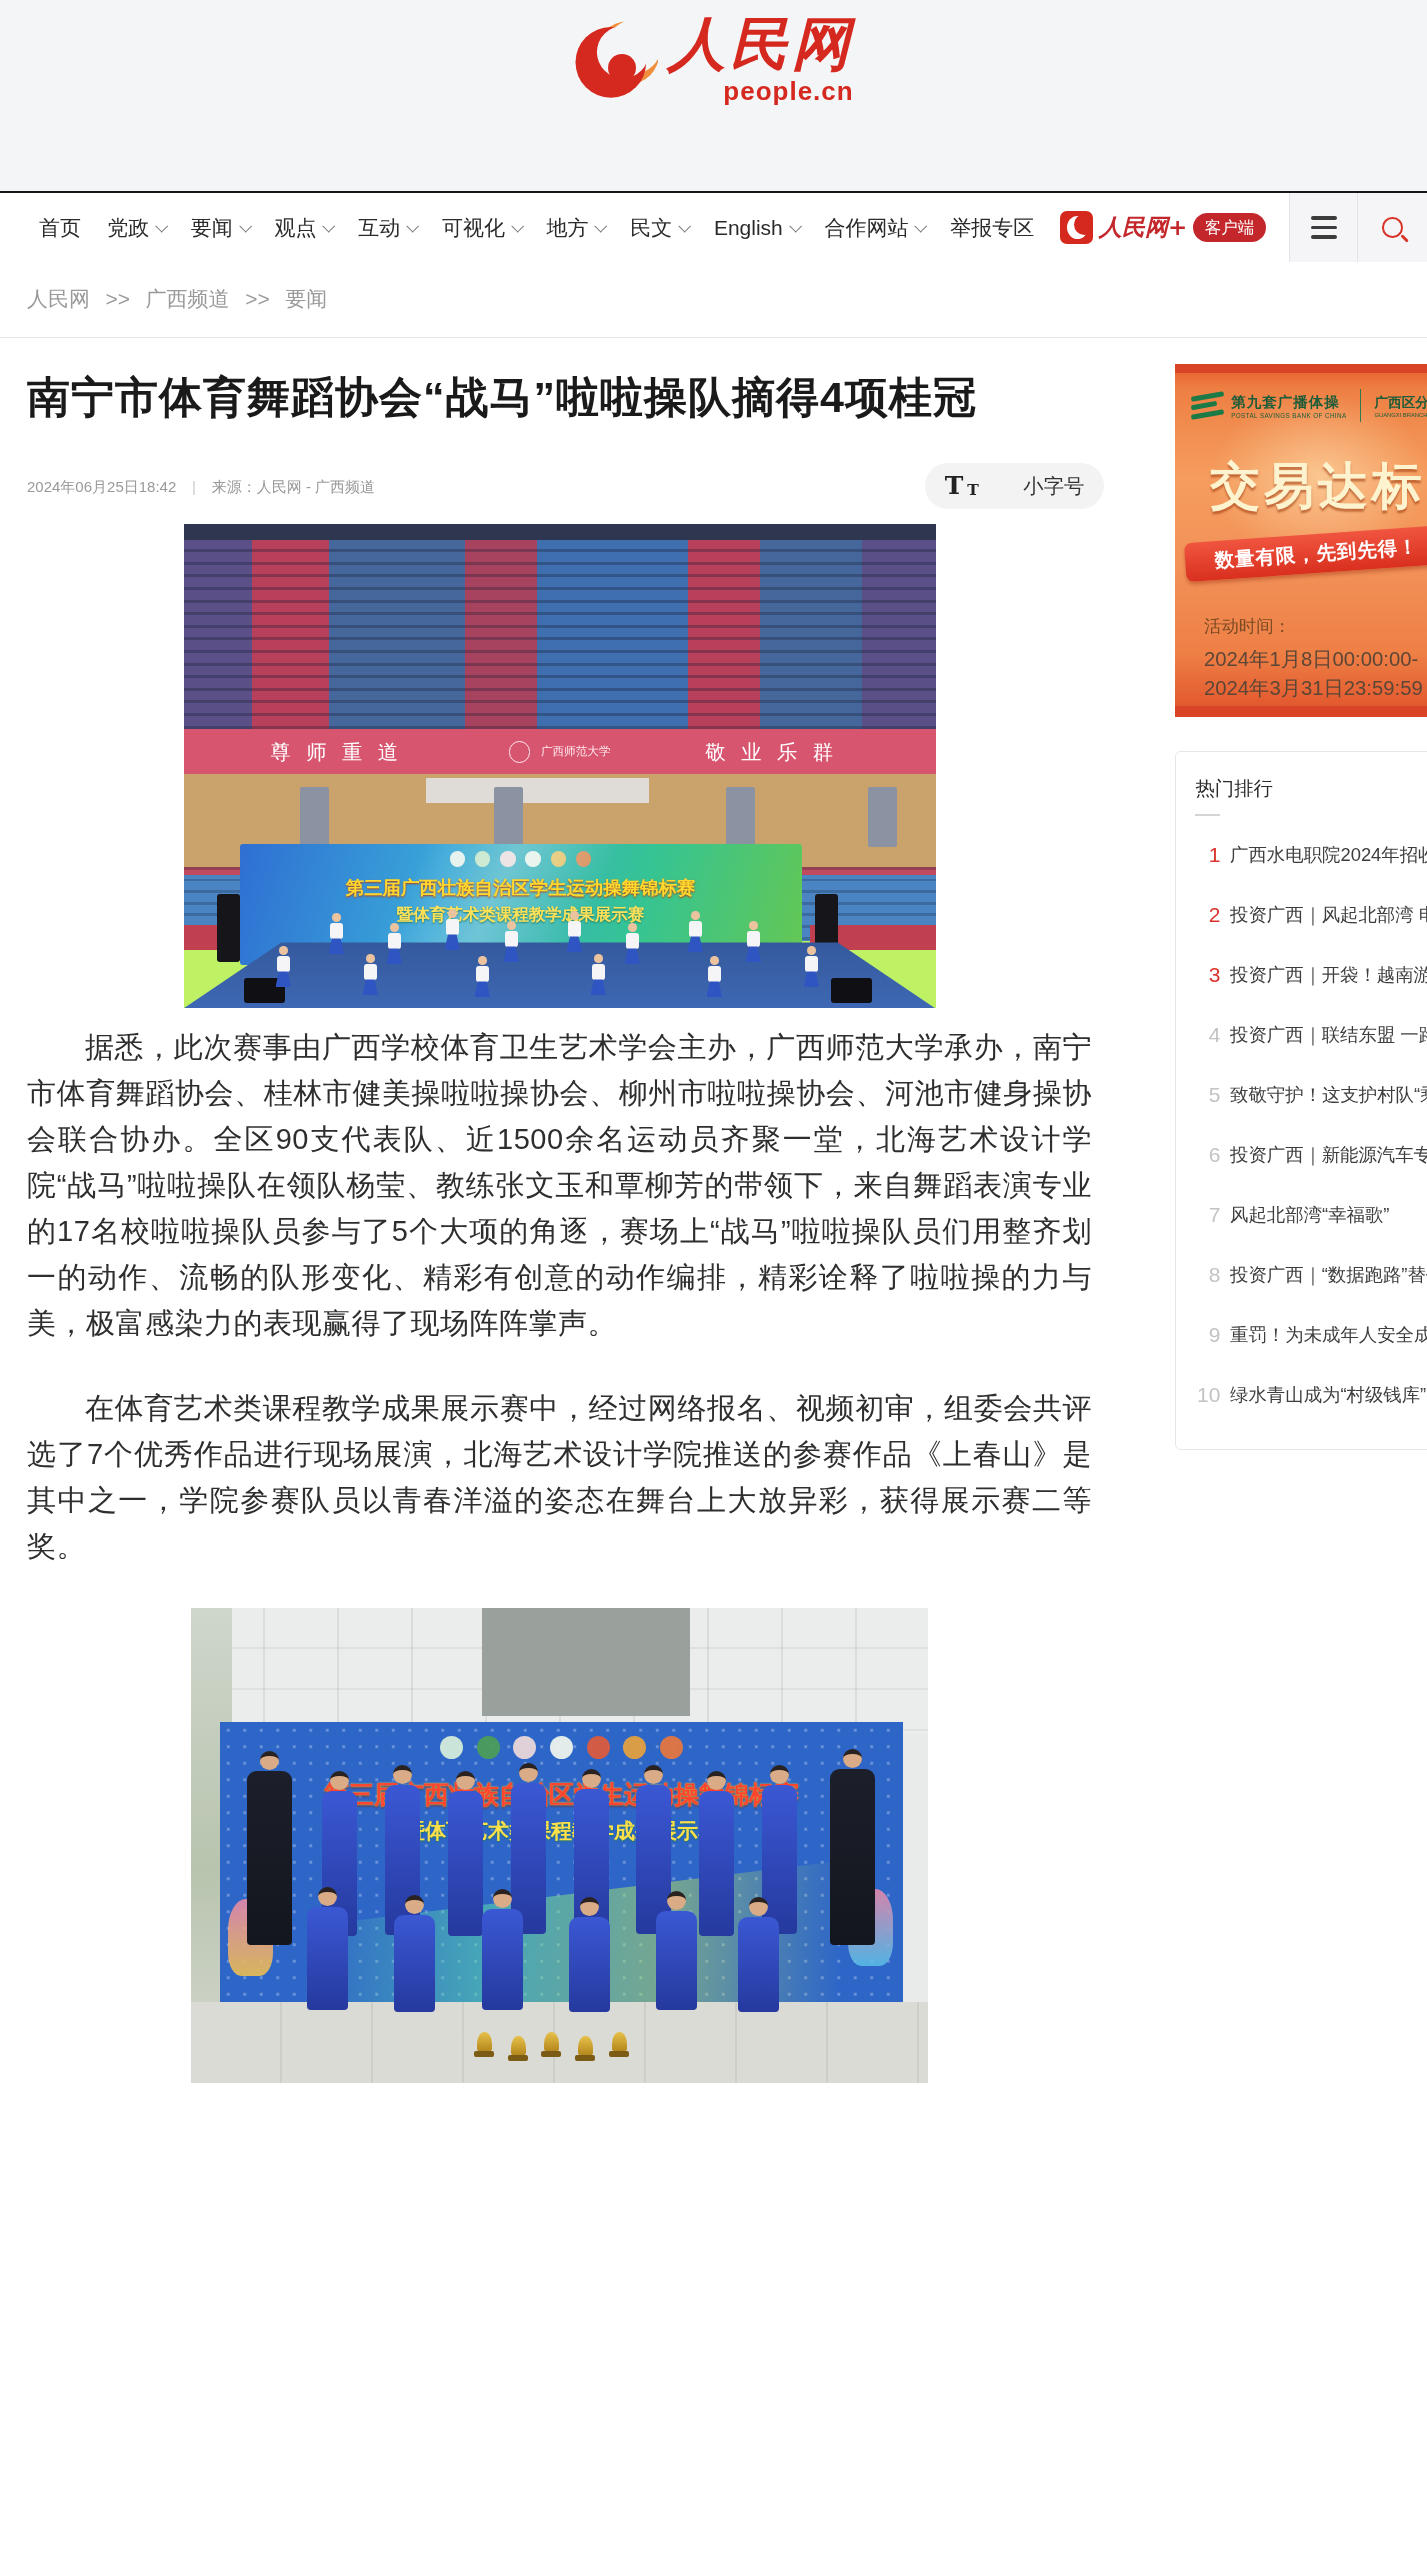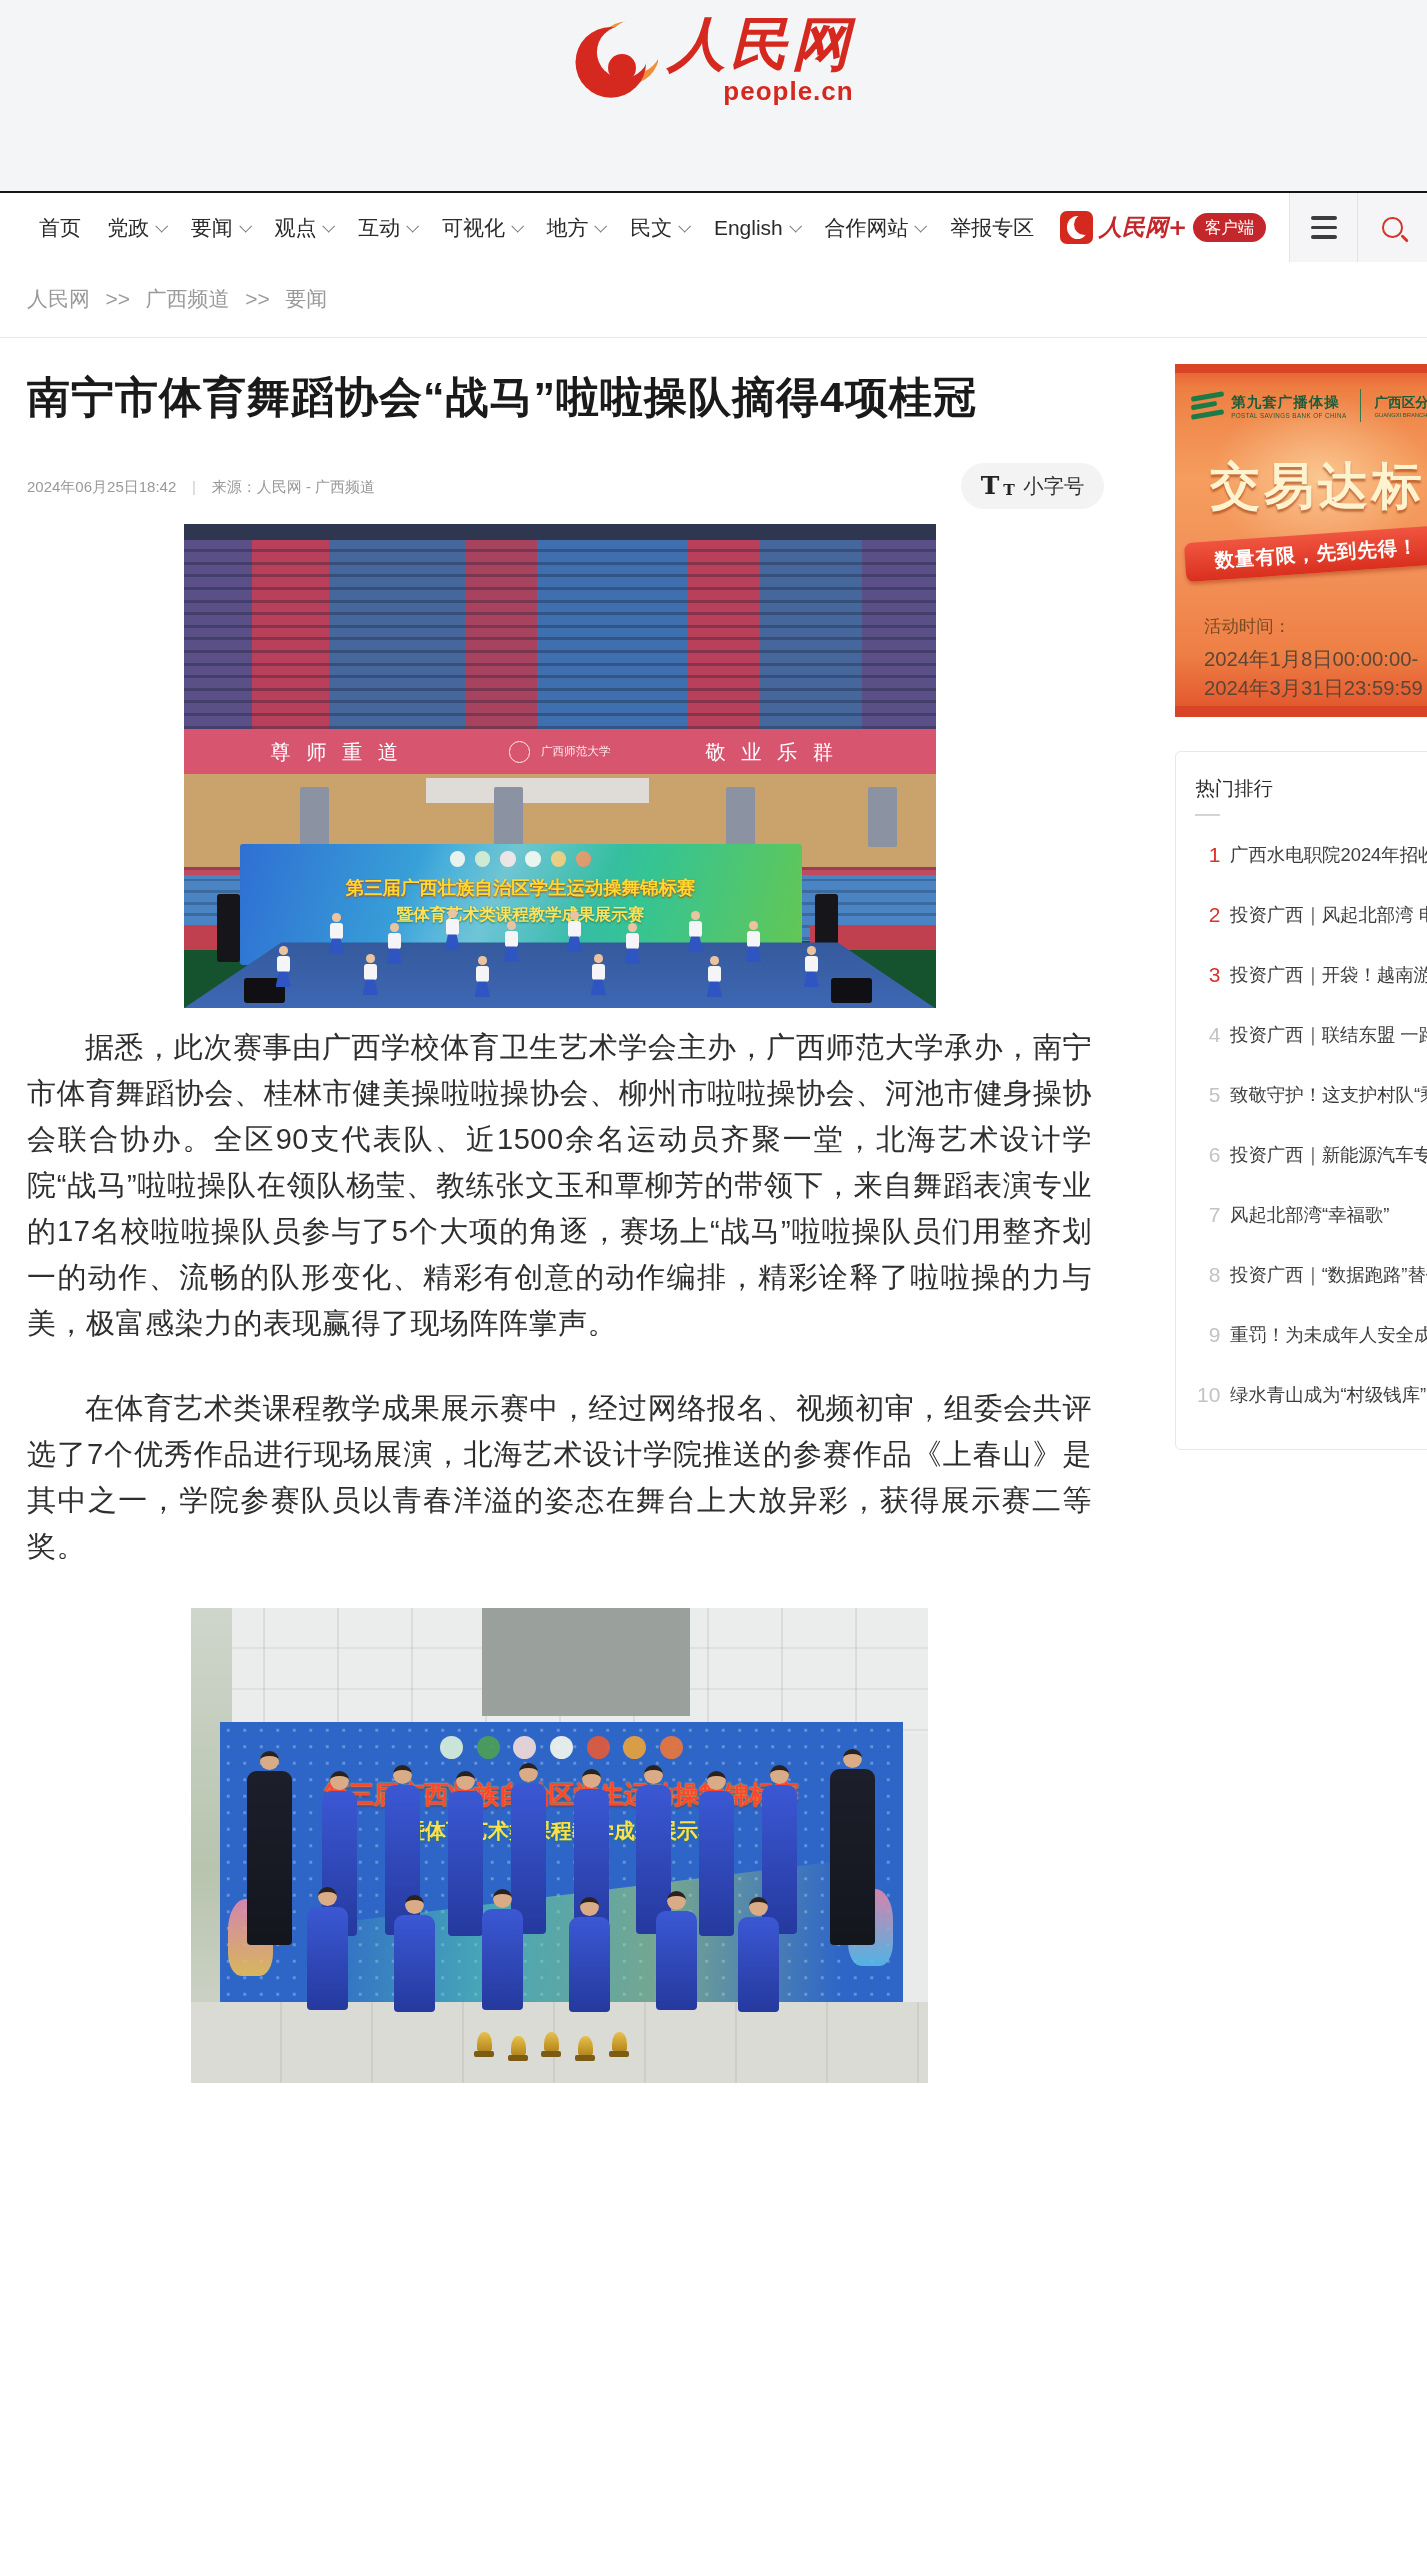--- a/index.html
+++ b/index.html
@@ -50,30 +50,30 @@
   
   .article{position:absolute;left:27px;top:370px;width:1065px;}
   h1.title{margin:0 0 37px 0;font-size:43px;line-height:1.3;color:#1a1a1a;letter-spacing:1px;}
   .meta-row{position:relative;height:48px;}
   .meta{font-size:15px;color:#999;line-height:48px;}
   .meta .bar{color:#ccc;margin:0 11.6px;}
   .font-pill{position:absolute;right:-11.6px;top:0;height:46px;border-radius:23px;background:#f3f3f4;
              display:flex;align-items:center;padding:0 19.4px;gap:8.7px;cursor:pointer;}
   .tt-big{font-family:"DejaVu Serif",serif;font-weight:bold;font-size:25px;color:#222;}
   .tt-small{font-family:"DejaVu Serif",serif;font-weight:bold;font-size:15.5px;color:#222;margin-left:-4.8px;margin-top:7.7px;}
-  .font-pill .lbl{font-size:20.3px;color:#333;}
+  .font-pill .lbl{font-size:20.3px;color:#333;margin-left:36px;}
 
   .caption{font-family:"DejaVu Serif",serif;font-style:italic;color:#4a71a5;font-size:26px;
            line-height:41px;text-align:center;width:852px;margin:7.7px auto 0;}
   .body-copy{margin-top:15.5px;}
   .body-copy p{font-size:29px;line-height:46px;color:#2e2e2e;text-indent:2em;margin:0 0 39px 0;
                text-align:justify;letter-spacing:0.5px;}
 
   
-  .photo1{position:relative;width:752px;height:484px;margin:13.6px auto 0;overflow:hidden;background:#14532d;}
+  .photo1{position:relative;width:752px;height:484px;margin:13.6px auto 0;overflow:hidden;background:#bef264;}
   .p1-stands{position:absolute;left:0;top:0;width:752px;height:205px;
      background:linear-gradient(90deg,#5a4f86 0 68px,#b8405a 68px 145px,#46679c 145px 281px,
        #a8435f 281px 353px,#3f6fae 353px 504px,#b8405a 504px 576px,#46679c 576px 678px,#5a4f86 678px 752px);}
   .p1-stands::after{content:"";position:absolute;inset:0;
      background:repeating-linear-gradient(180deg,rgba(18,24,46,.30) 0 2.9px,transparent 2.9px 12.6px);}
   .p1-topband{position:absolute;left:0;top:0;width:752px;height:15.5px;background:#2f3750;}
   .p1-banner{position:absolute;left:0;top:205px;width:752px;height:45px;background:#d85570;
      display:flex;align-items:center;justify-content:space-between;padding:0 87px;box-sizing:border-box;}
   .p1-banner .btxt{color:#fff;font-size:20.3px;letter-spacing:15.5px;font-family:"DejaVu Serif",serif;}
   .p1-banner .bcenter{color:#ffe9ee;font-size:11.6px;display:flex;align-items:center;gap:11px;}

